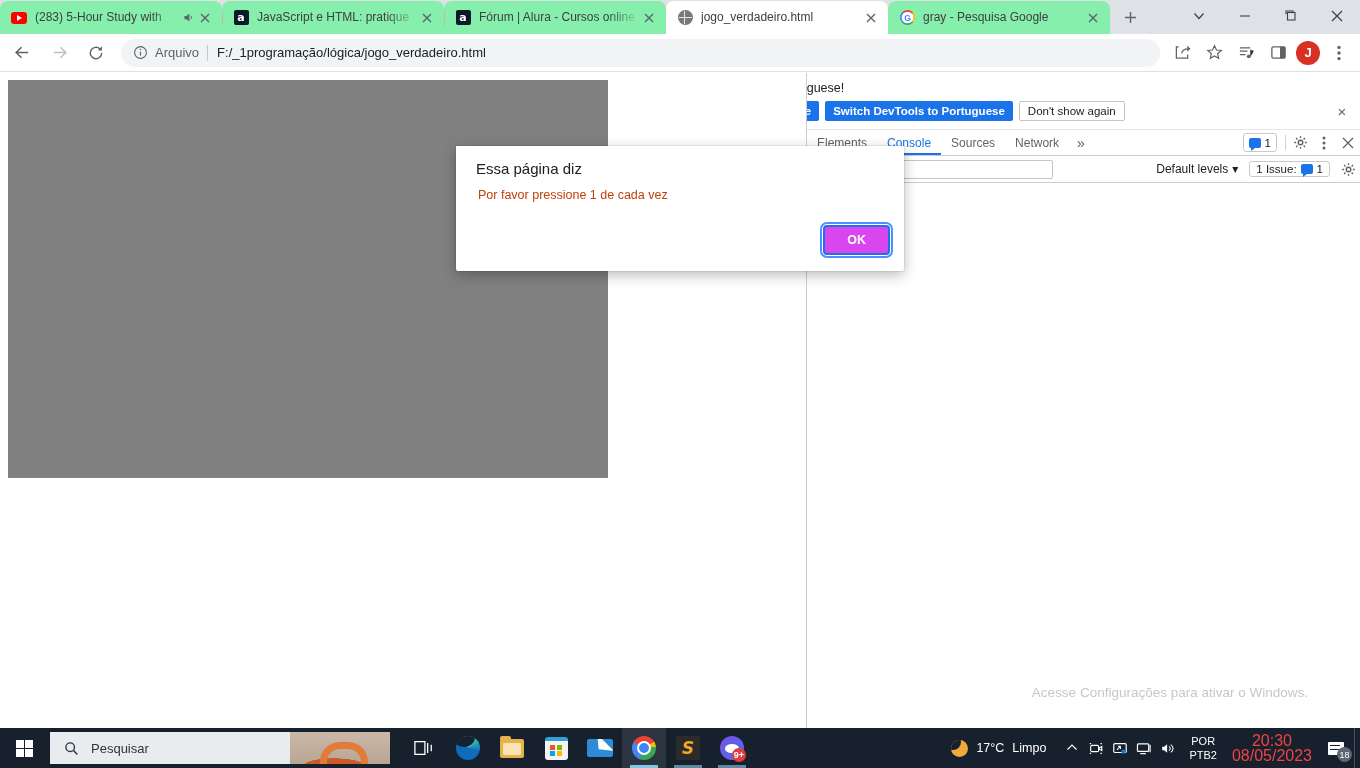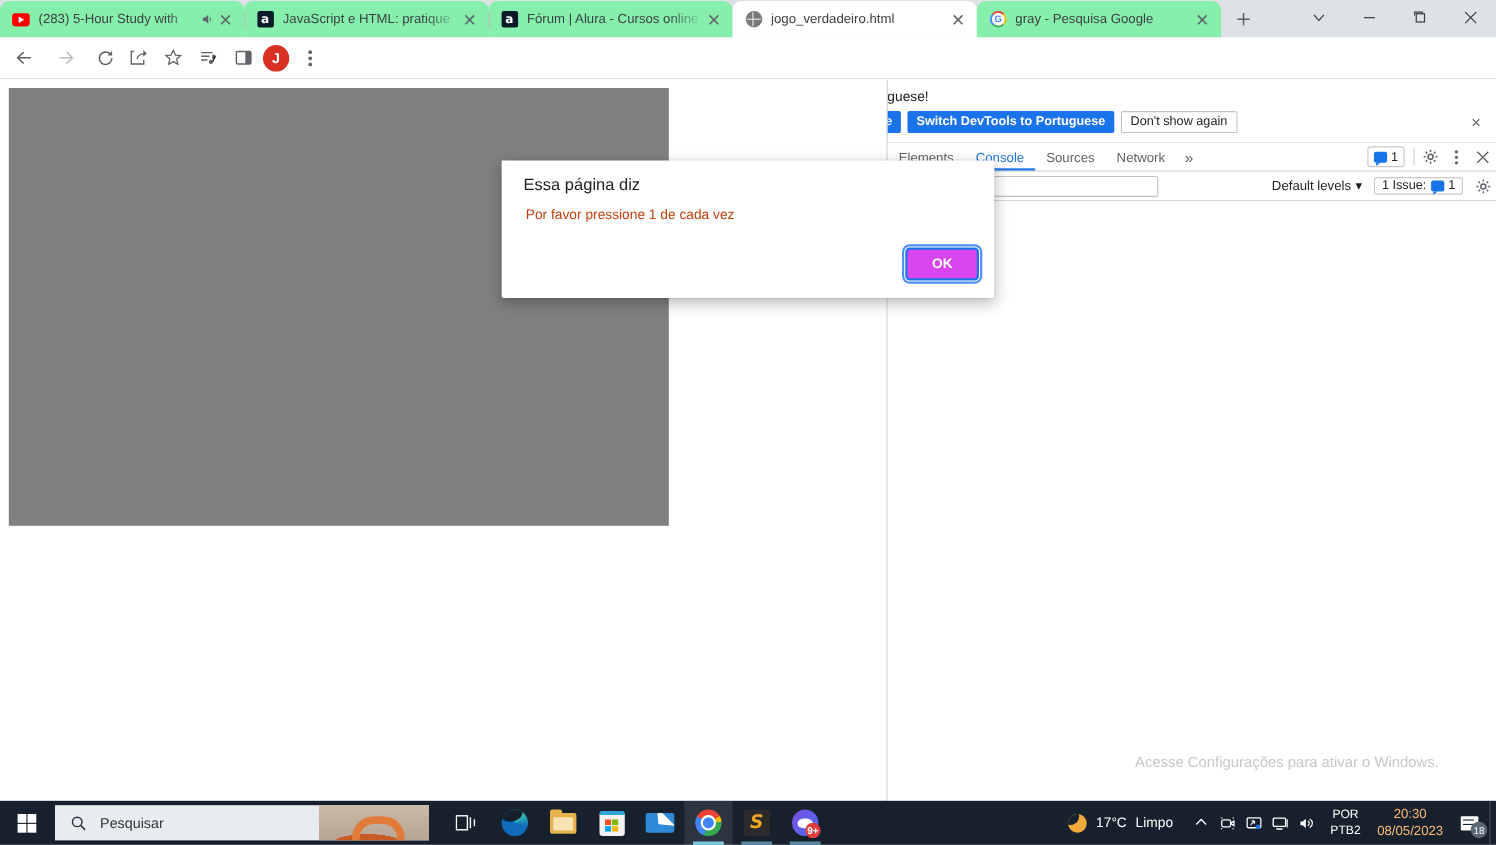--- a/index.html
+++ b/index.html
@@ -415,21 +415,21 @@
     background: #f0a93b; position: relative; overflow: hidden;
   }
   #weather-moon::after {
     content:""; position:absolute; left:-6px; top:-6px; width:16px; height:16px;
     border-radius: 50%; background:#17202d;
   }
   #weather-temp { font-size: 12.5px; color: #fff; }
   #weather-cond { font-size: 12.5px; color: #fff; }
   .tray-icon { width: 24px; display:flex; align-items:center; justify-content:center; color:#fff; position: relative;}
   #tray-lang { font-size: 11px; color:#fff; line-height: 14px; text-align:center; padding: 0 9px; }
-  #tray-clock { font-size: 12px; color:#fdba74; line-height: 15px; text-align:center; padding: 0 6px; }
+  #tray-clock { font-size: 16px; color:#ef4444; line-height: 15px; text-align:center; padding: 0 6px; }
   #tray-notif {
     width: 36px; height: 40px; display:flex; align-items:center; justify-content:center; position: relative;
   }
   .notif-glyph {
     width: 16px; height: 13px; background: #fff; border-radius: 1px; position: relative;
   }
   .notif-glyph::before {
     content:""; position:absolute; left:2px; top:3px; width:10px; height:1.5px; background:#17202d;
     box-shadow: 0 4px 0 #17202d;
   }
@@ -556,20 +556,32 @@
           <path stroke="currentColor" stroke-width="1.6" fill="none" d="M4 10h12M11 4.5l5.7 5.5L11 15.5"></path>
         </svg>
     </div>
     <div class="nav-btn">
       <svg width="18" height="18" viewBox="0 0 20 20">
           <path stroke="currentColor" stroke-width="1.6" fill="none" d="M16.3 10a6.3 6.3 0 1 1-1.9-4.5"></path>
           <path fill="currentColor" d="M16.6 2.6v4.6h-4.6z"></path>
         </svg>
     </div>
 
+    <div id="omnibox">
+      <span id="omnibox-info-icon">
+        <svg width="15" height="15" viewBox="0 0 16 16">
+            <circle cx="8" cy="8" r="6.3" fill="none" stroke="currentColor" stroke-width="1.2"></circle>
+            <path stroke="currentColor" stroke-width="1.3" d="M8 7.2v4"></path>
+            <circle cx="8" cy="4.8" r="0.85" fill="currentColor"></circle>
+          </svg>
+      </span>
+      <span id="omnibox-scheme">Arquivo</span>
+      <span id="omnibox-sep"></span>
+      <span id="omnibox-url">F:/_1programação/lógica/jogo_verdadeiro.html</span>
+    </div>
 
     <div class="tb-icon">
       <svg width="17" height="17" viewBox="0 0 18 18">
           <path fill="none" stroke="currentColor" stroke-width="1.3" d="M5 3H2.5v12h12v-4"></path>
           <path fill="none" stroke="currentColor" stroke-width="1.3" d="M8 10c1-4 4.5-4.8 7-4.8"></path>
           <path fill="currentColor" d="M14 1.6l3.4 3.3L14 8.1z"></path>
         </svg>
     </div>
     <div class="tb-icon">
       <svg width="17" height="17" viewBox="0 0 18 18">

